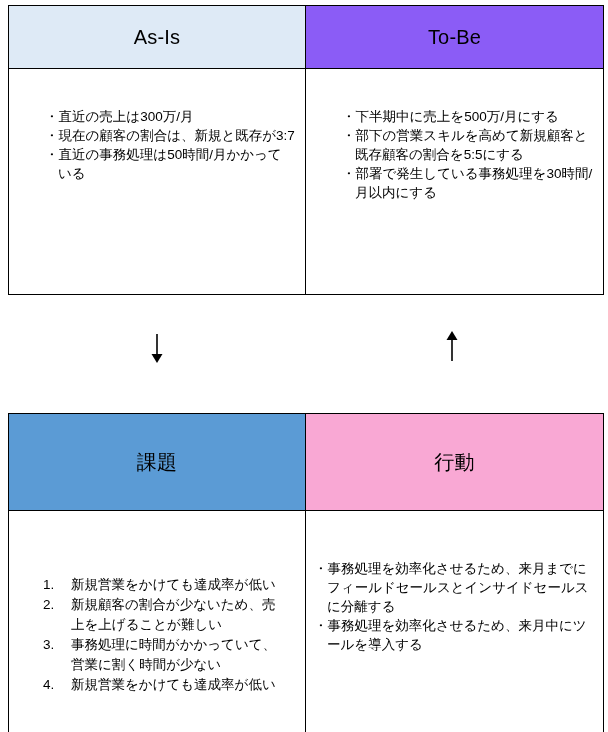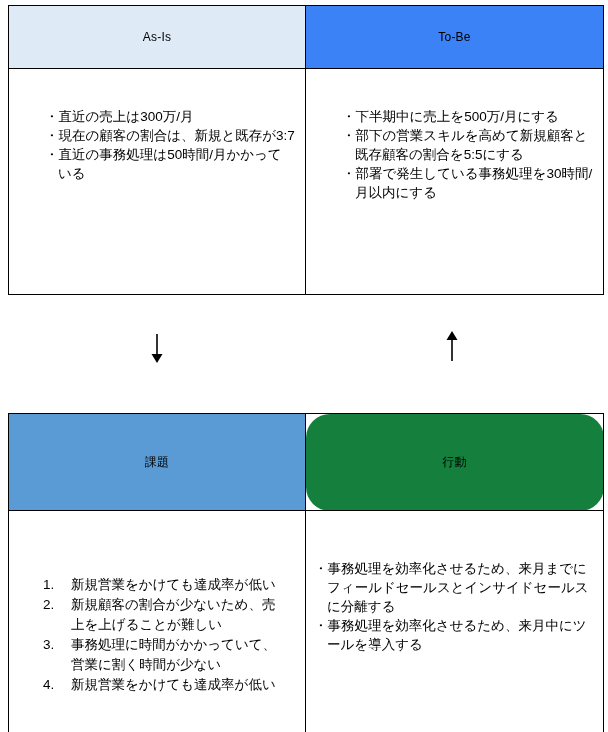--- a/index.html
+++ b/index.html
@@ -54,26 +54,26 @@
     padding: 0;
   }
 
   #top-matrix .hdr-cell   { height: 62px; }
   #top-matrix .body-cell  { height: 224px; padding-left: 28px; }
 
   #bottom-matrix .hdr-cell  { height: 82px; }
   #bottom-matrix .body-cell { height: 224px; }
 
   .hdr-as-is { background: #DEEAF6; }
-  .hdr-to-be { background: #3b82f6; }
+  .hdr-to-be { background: #8b5cf6; }
   .hdr-issue { background: #5B9BD5; }
-  .hdr-action{ background: #15803d; border-radius: 24px; }
+  .hdr-action{ background: #f9a8d4; }
 
   .hdr-label {
-    font-size: 12px;
+    font-size: 20px;
     line-height: 1.2;
     font-weight: 400;
     letter-spacing: 0.2px;
     color: #000000;
     display: block;
   }
 
   .cell-inner {
     padding: 38px 10px 8px 8px;
     box-sizing: border-box;

